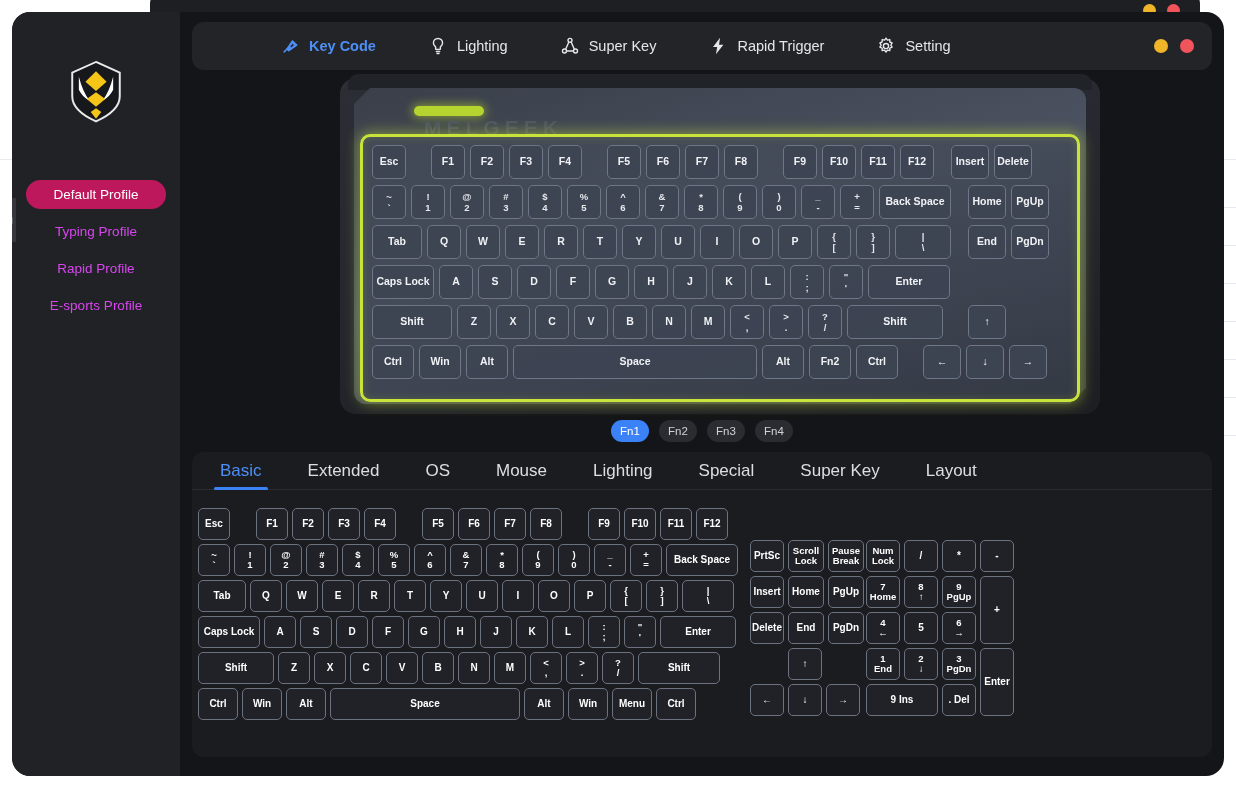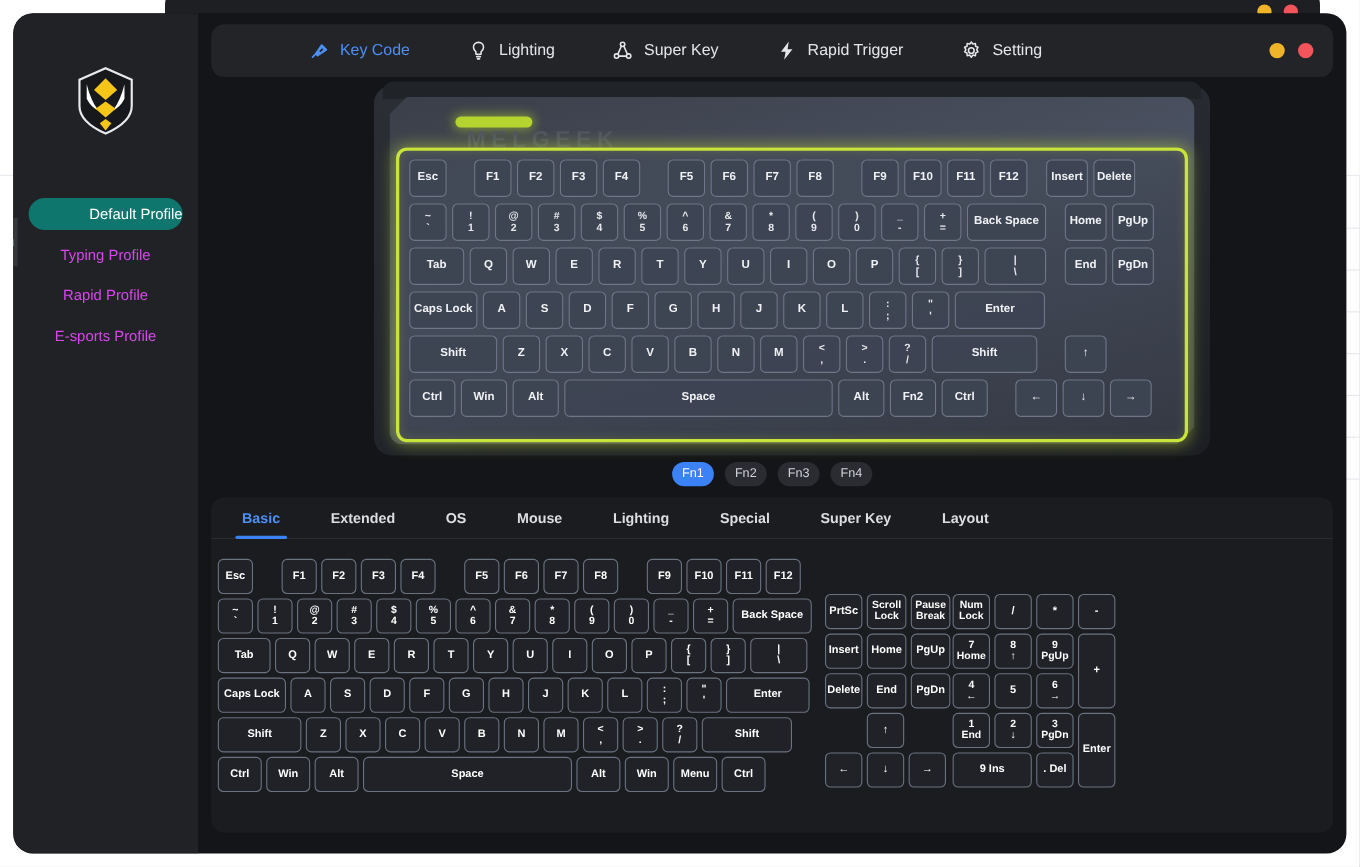--- a/index.html
+++ b/index.html
@@ -73,21 +73,21 @@
   .profile-item {
     display: block;
     margin: 0 14px 8px 14px;
     padding: 7px 0;
     text-align: center;
     font-size: 13.5px;
     color: #d946ef;
     border-radius: 16px;
     cursor: pointer;
   }
-  .profile-item.active { background: #0f766e; color: #ffffff; text-align: right; }
+  .profile-item.active { background: #be185d; color: #ffffff; }
 
   #sidebar-collapse {
     position: absolute; left: -10px; top: 186px;
     width: 14px; height: 44px;
     background: #35373c; border-radius: 7px 0 0 7px;
     display: flex; align-items: center; justify-content: center;
     color: #9aa0a8; font-size: 9px;
   }
 
   
@@ -97,21 +97,21 @@
   #topnav {
     height: 48px; background: #232428; border-radius: 12px;
     display: flex; align-items: center; position: relative;
     padding-left: 88px;
   }
   .nav-item {
     display: flex; align-items: center; gap: 9px;
     margin-right: 52px; cursor: pointer;
     color: #e4e6ea; font-size: 14.5px;
   }
-  .nav-item.active { color: #4d8ff5; font-weight: normal; }
+  .nav-item.active { color: #4d8ff5; font-weight: bold; }
   .nav-icon { width: 20px; height: 20px; display: block; }
   #win-dot-min, #win-dot-close {
     position: absolute; top: 17px; width: 14px; height: 14px; border-radius: 50%;
     cursor: pointer;
   }
   #win-dot-min { right: 44px; background: #f0b429; }
   #win-dot-close { right: 18px; background: #f2545b; }
 
   
   #kb-stage { position: relative; height: 348px; }
@@ -181,22 +181,22 @@
   
   #panel {
     margin-top: 10px; background: #1b1c20; border-radius: 12px;
     height: 305px; position: relative;
   }
   #tabbar {
     display: flex; align-items: center; height: 38px;
     border-bottom: 1px solid #2a2c31; padding-left: 28px;
   }
   .tab {
-    color: #dcdee2; font-size: 13px; margin-right: 46px;
-    cursor: pointer; position: relative; height: 38px; line-height: 38px; font-weight: bold;
+    color: #dcdee2; font-size: 17px; margin-right: 46px;
+    cursor: pointer; position: relative; height: 38px; line-height: 38px;
   }
   .tab.active { color: #4d8ff5; }
   .tab.active::after {
     content: ""; position: absolute; left: -6px; right: -6px; bottom: 0;
     height: 3px; background: #3b82f6; border-radius: 2px;
   }
 
   
   #palette { position: relative; padding: 18px 0 0 0; }
   .prow { display: flex; height: 32px; margin-bottom: 4px; padding-left: 6px; }

